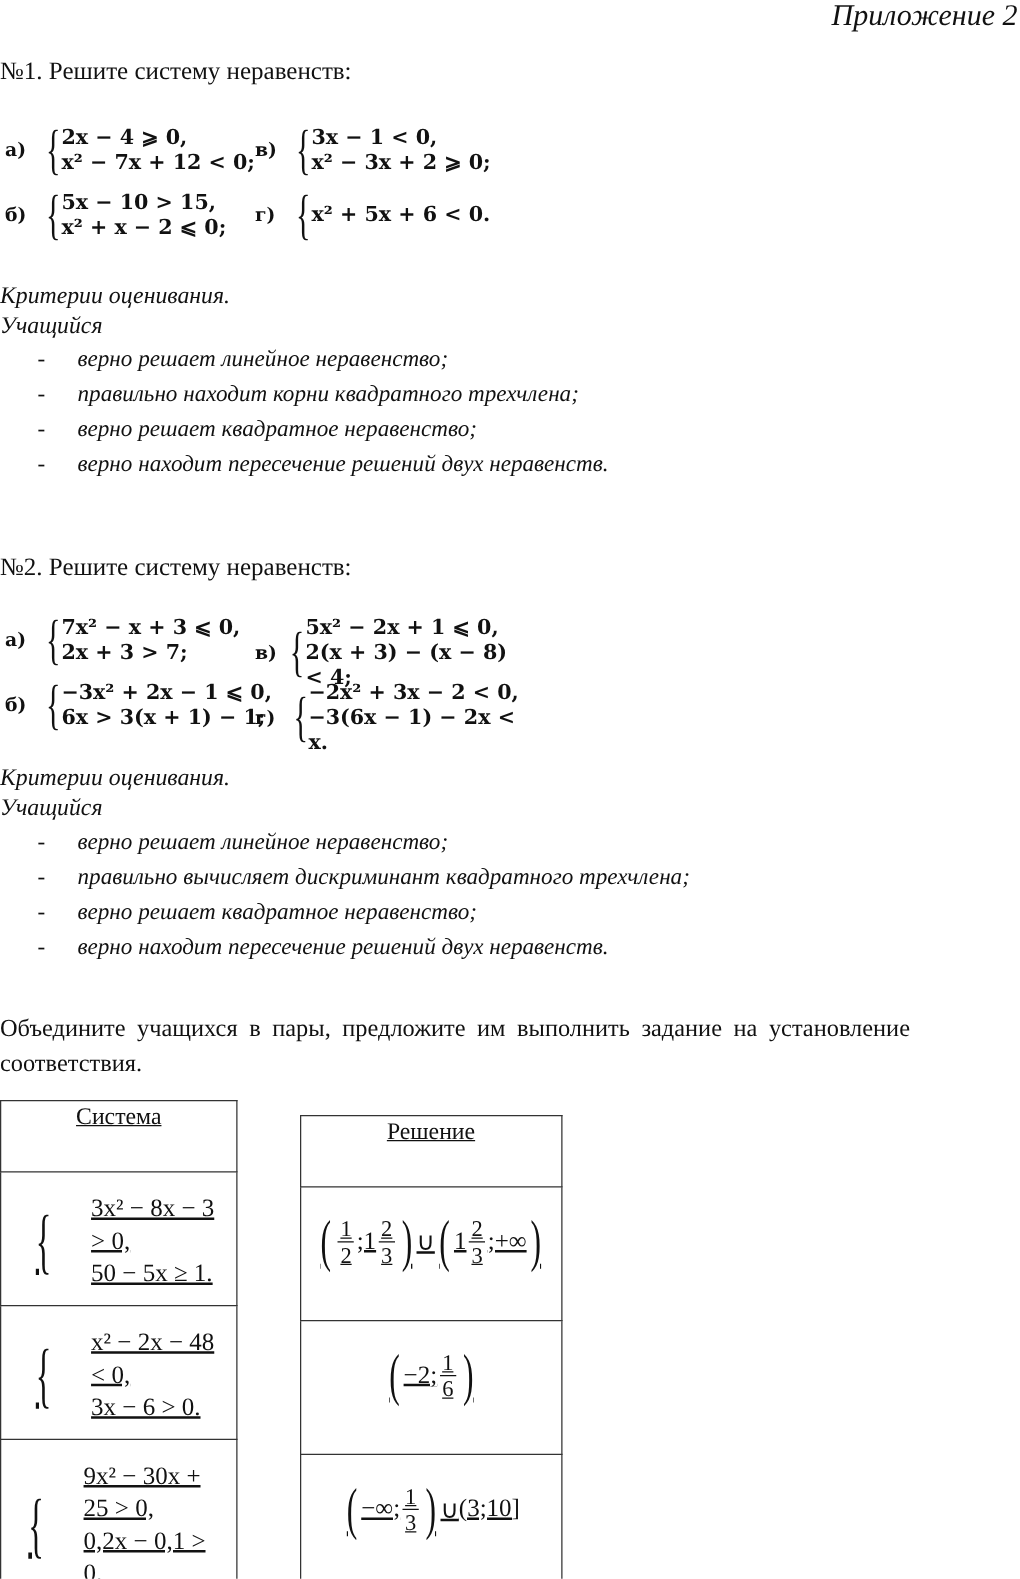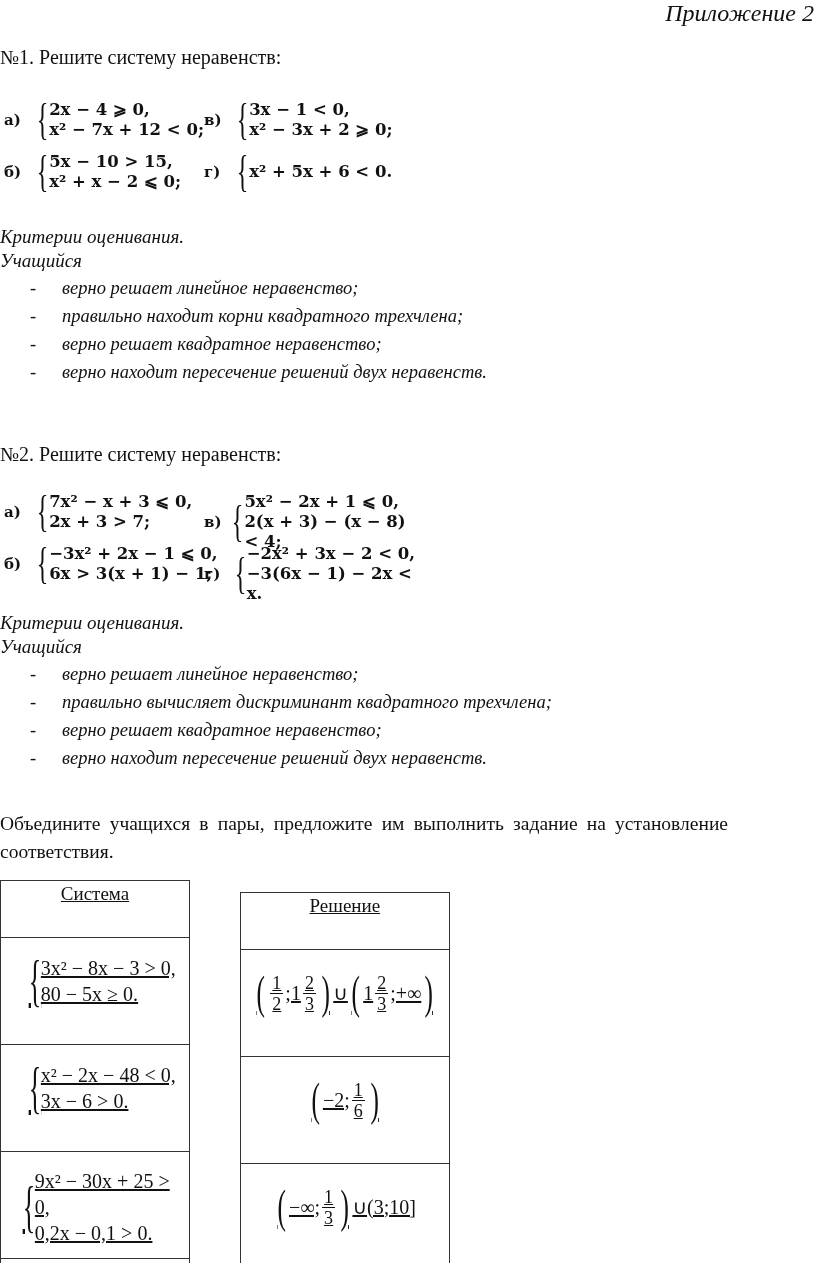--- a/index.html
+++ b/index.html
@@ -17,21 +17,21 @@
   .sys .lbl { width:34px; font-size:15px; }
   .brace { font-family:"Liberation Serif", serif; font-weight:normal; font-size:44px; line-height:40px; transform:scaleX(0.55); margin-right:-4px; margin-left:-6px; }
   .lines { display:flex; flex-direction:column; line-height:20px; }
   .para { left:0; width:728px; font-size:19.5px; line-height:28px; text-align:justify; text-align-last:left; }
   table.tbl { position:absolute; border-collapse:collapse; font-family:"Liberation Serif", serif; }
   table.tbl td, table.tbl th { border:1.5px solid #333; font-weight:normal; padding:12px;text-decoration:underline; }
   table.tbl th { height:42px; font-size:19px; vertical-align:top; padding-top:2px; }
   table.tbl td { height:82px; vertical-align:top; }
   .mathsys { display:flex; align-items:center; padding-top:4px; padding-left:16px; font-size:20px; }
   .mathsys .b { font-size:58px; line-height:54px; transform:scaleX(0.45); margin-right:-8px; margin-left:-8px; font-weight:100; }
-  .mathsys .ln { line-height:26px; }
+  .mathsys .ln { line-height:26px;margin-left:32px; }
   .sol { display:flex; justify-content:center; align-items:center; padding-top:6px; font-size:20px; }
   .paren { font-size:46px; line-height:50px; transform:scaleX(0.55); font-weight:100; }
   .frac { display:inline-flex; flex-direction:column; align-items:center; font-size:18px; line-height:20px; margin:0 2px; }
   .frac .num { border-bottom:1px solid #111; padding:0 2px; }
 </style>
 </head>
 <body>
 
 <div class="abs appendix">Приложение 2</div>
 
@@ -132,21 +132,21 @@
   <tbody>
       <tr>
         <th>Система</th>
       </tr>
   <tr>
         <td>
           <div class="mathsys">
             <span class="b">{</span>
             <span>
               <div class="ln">3x² − 8x − 3 &gt; 0,</div>
-              <div class="ln">80 − 5x ≥ 0.</div>
+              <div class="ln">50 − 5x ≥ 1.</div>
             </span>
           </div>
         </td>
       </tr>
   <tr>
         <td>
           <div class="mathsys">
             <span class="b">{</span>
             <span>
               <div class="ln">x² − 2x − 48 &lt; 0,</div>

